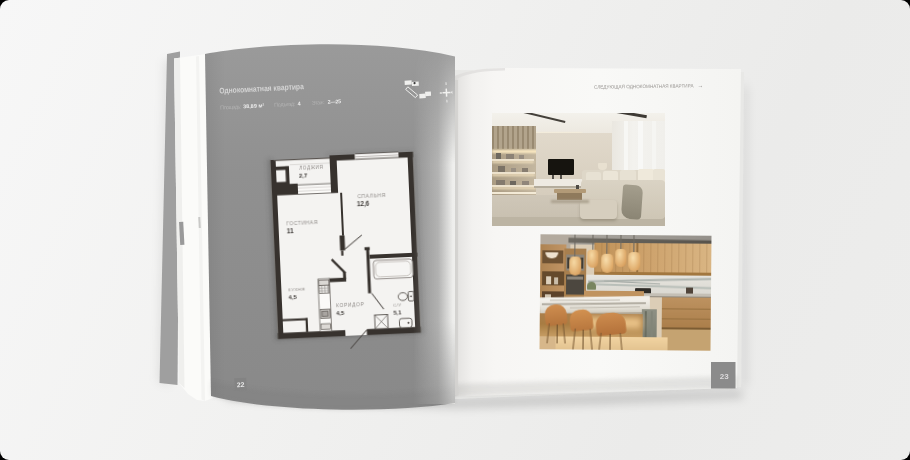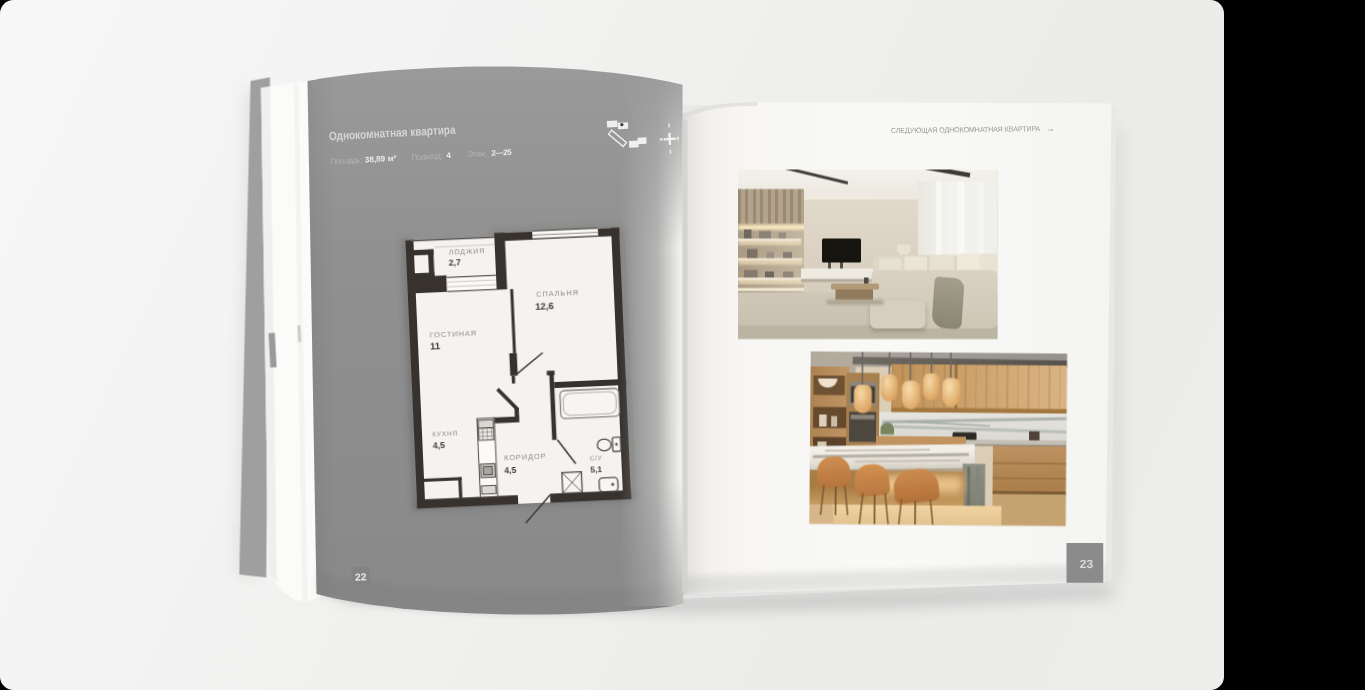--- a/index.html
+++ b/index.html
@@ -1,16 +1,16 @@
 <!DOCTYPE html>
 <html><head>
 <meta charset="utf-8">
 <style>
   html,body{margin:0;padding:0;background:#000;}
-  #stage{position:relative;width:816px;height:460px;overflow:hidden;border-radius:9px;
+  #stage{position:relative;width:910px;height:460px;overflow:hidden;border-radius:9px;
     background:linear-gradient(115deg,#f7f7f7 0%,#f1f1f0 40%,#ebebea 75%,#ededec 100%);
     font-family:"Liberation Sans",sans-serif;}
   #stage>svg{filter:blur(0.3px);}
   .ph{filter:blur(0.35px);}
   .ph{position:absolute;overflow:hidden;}
   .ph div{position:absolute;}
 </style>
 </head>
 <body>
 

